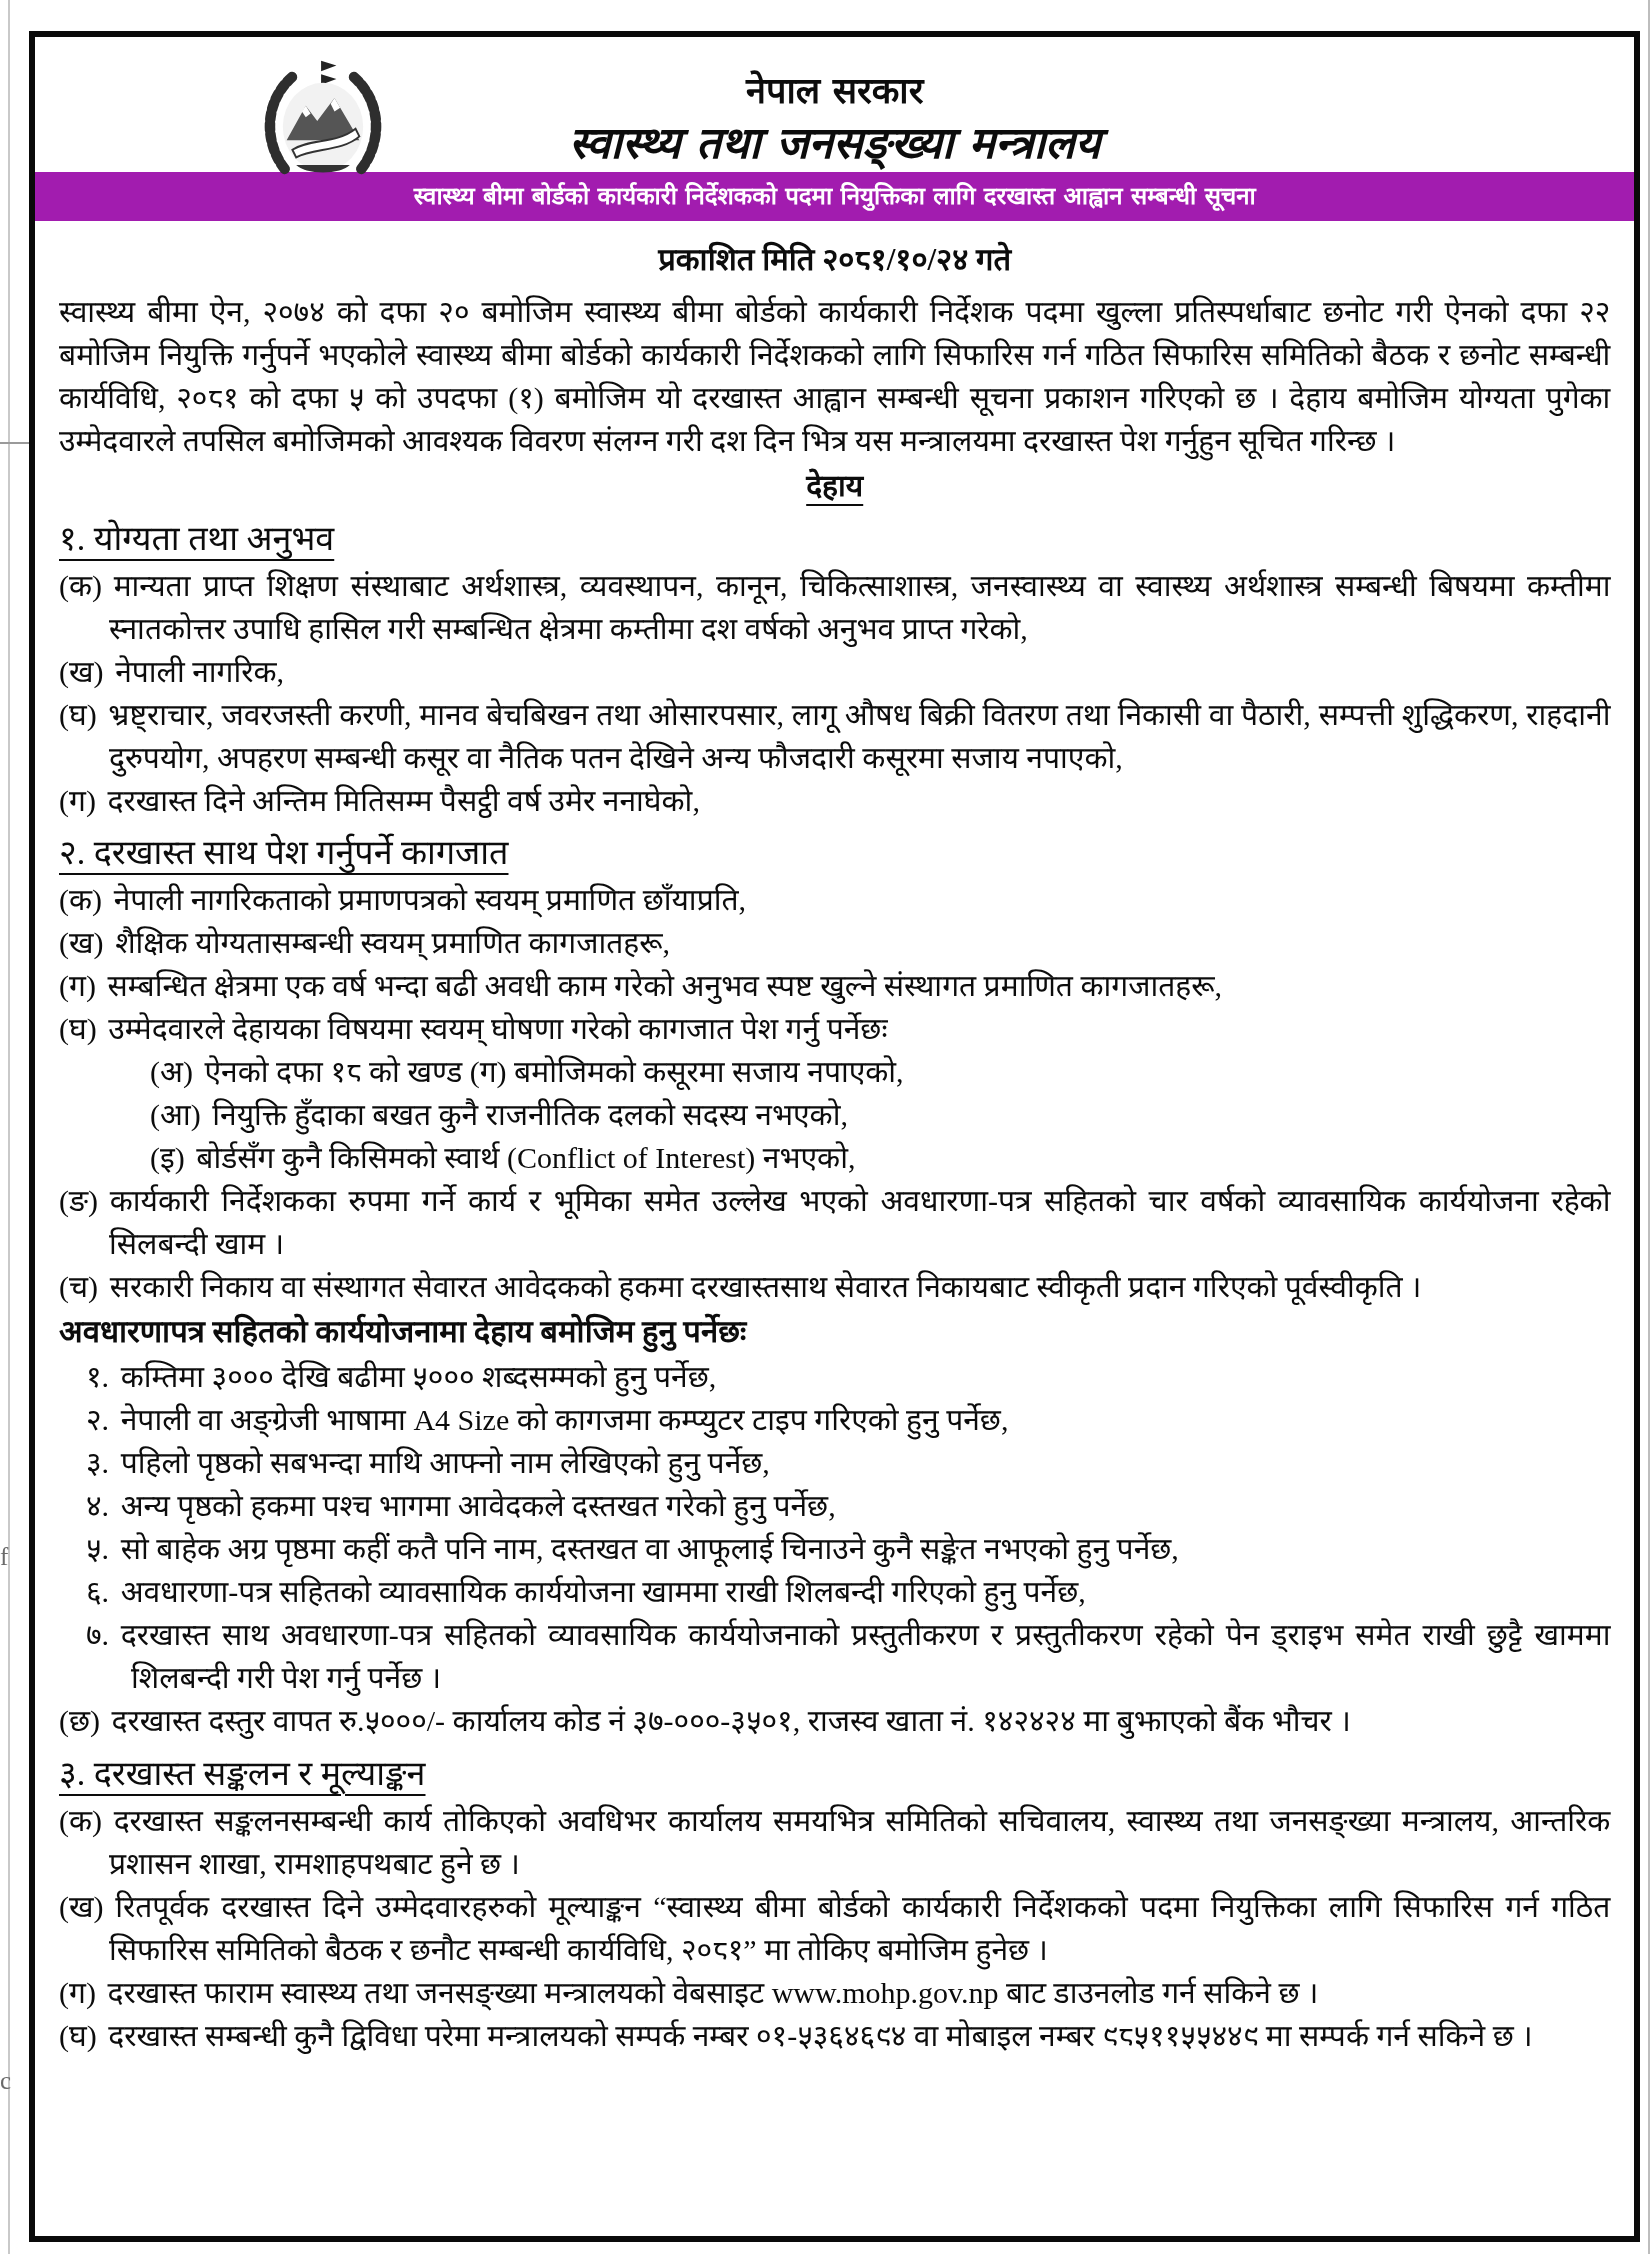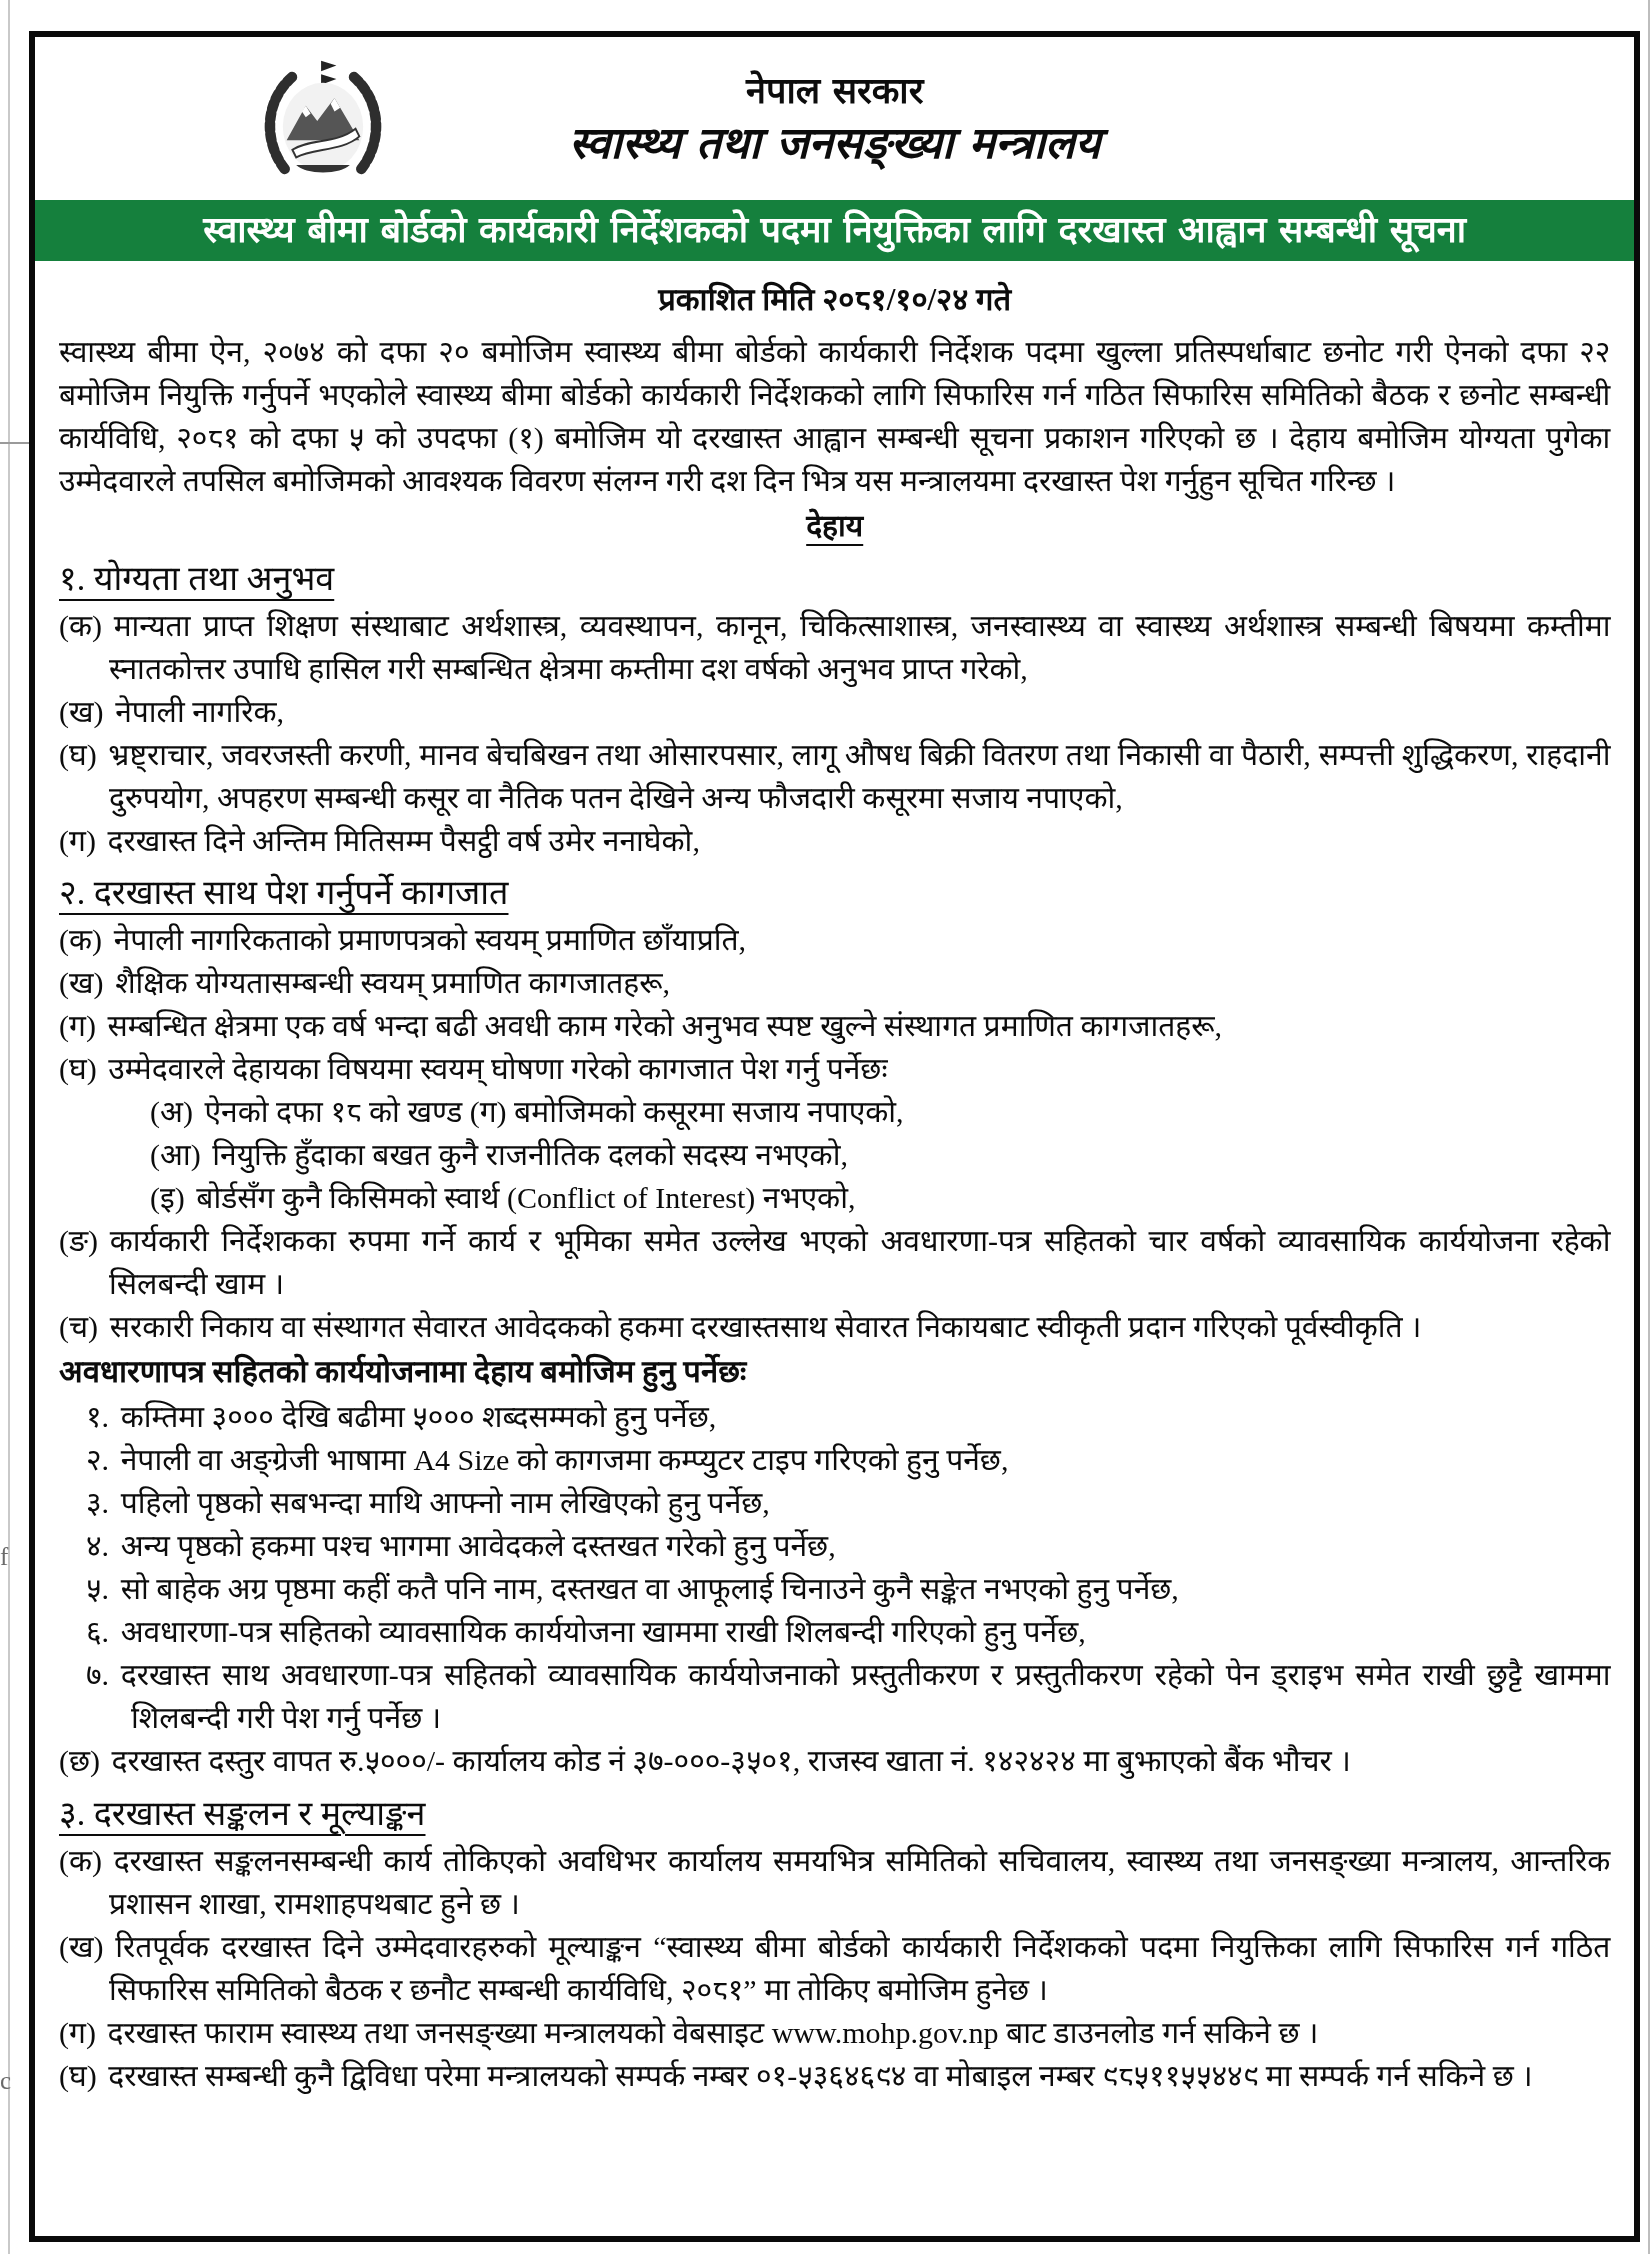--- a/index.html
+++ b/index.html
@@ -15,29 +15,29 @@
   .gutter-line-left{position:absolute;left:7.8px;top:0;width:1.9px;height:100%;background:#c9c9c9;}
   .gutter-hline{position:absolute;left:0;top:442px;width:29px;height:1.9px;background:#9a9a9a;}
   .gutter-line-right{position:absolute;right:1.9px;top:0;width:1.9px;height:100%;background:#bdbdbd;}
   .frag{position:absolute;color:#6a6a6a;font-size:25px;left:0;width:13.6px;overflow:hidden;}
   
   .notice{
     position:absolute;left:29px;top:31px;right:11.6px;bottom:11.6px;
     border:6.8px solid #0a0a0a;background:#ffffff;
   }
   .inner{padding:0 24px;}
-  .hdr{position:relative;height:163px;}
+  .hdr{position:relative;height:135px;}
   .emblem{position:absolute;left:221px;top:17.5px;width:134px;height:136px;}
   .gov-title{ text-align:center;font-weight:700;font-size:36px;padding-top:33px;line-height:1.15;
     font-family:"DejaVu Sans","Liberation Sans",sans-serif;}
   .ministry-title{text-align:center;font-weight:700;font-size:44px;line-height:1.2;margin-top:5.8px;
     font-family:"DejaVu Sans","Liberation Sans",sans-serif;font-style:italic;}
   .banner{
-    background:#15803d;color:#ffffff;text-align:center;
-    font-weight:700;font-size:36px;line-height:1.0;
+    background:#a21caf;color:#ffffff;text-align:center;
+    font-weight:700;font-size:24px;line-height:1.0;
     padding:11.6px 3.9px 13.6px 3.9px;white-space:nowrap;overflow:hidden;
     font-family:"DejaVu Sans","Liberation Sans",sans-serif;
   }
   .pubdate{text-align:center;font-weight:700;font-size:31px;margin:15.5px 0 11.6px 0;}
   .body{font-size:30px;line-height:43px;text-align:justify;}
   .para{text-align:justify;}
   .center-h{ text-align:center;font-weight:700;
     text-decoration:underline;text-underline-offset:7.8px;text-decoration-thickness:2.4px;
     margin:1.9px 0;}
   .sec-h{font-weight:400;font-size:34px;margin:9.7px 0 3.9px 0;

